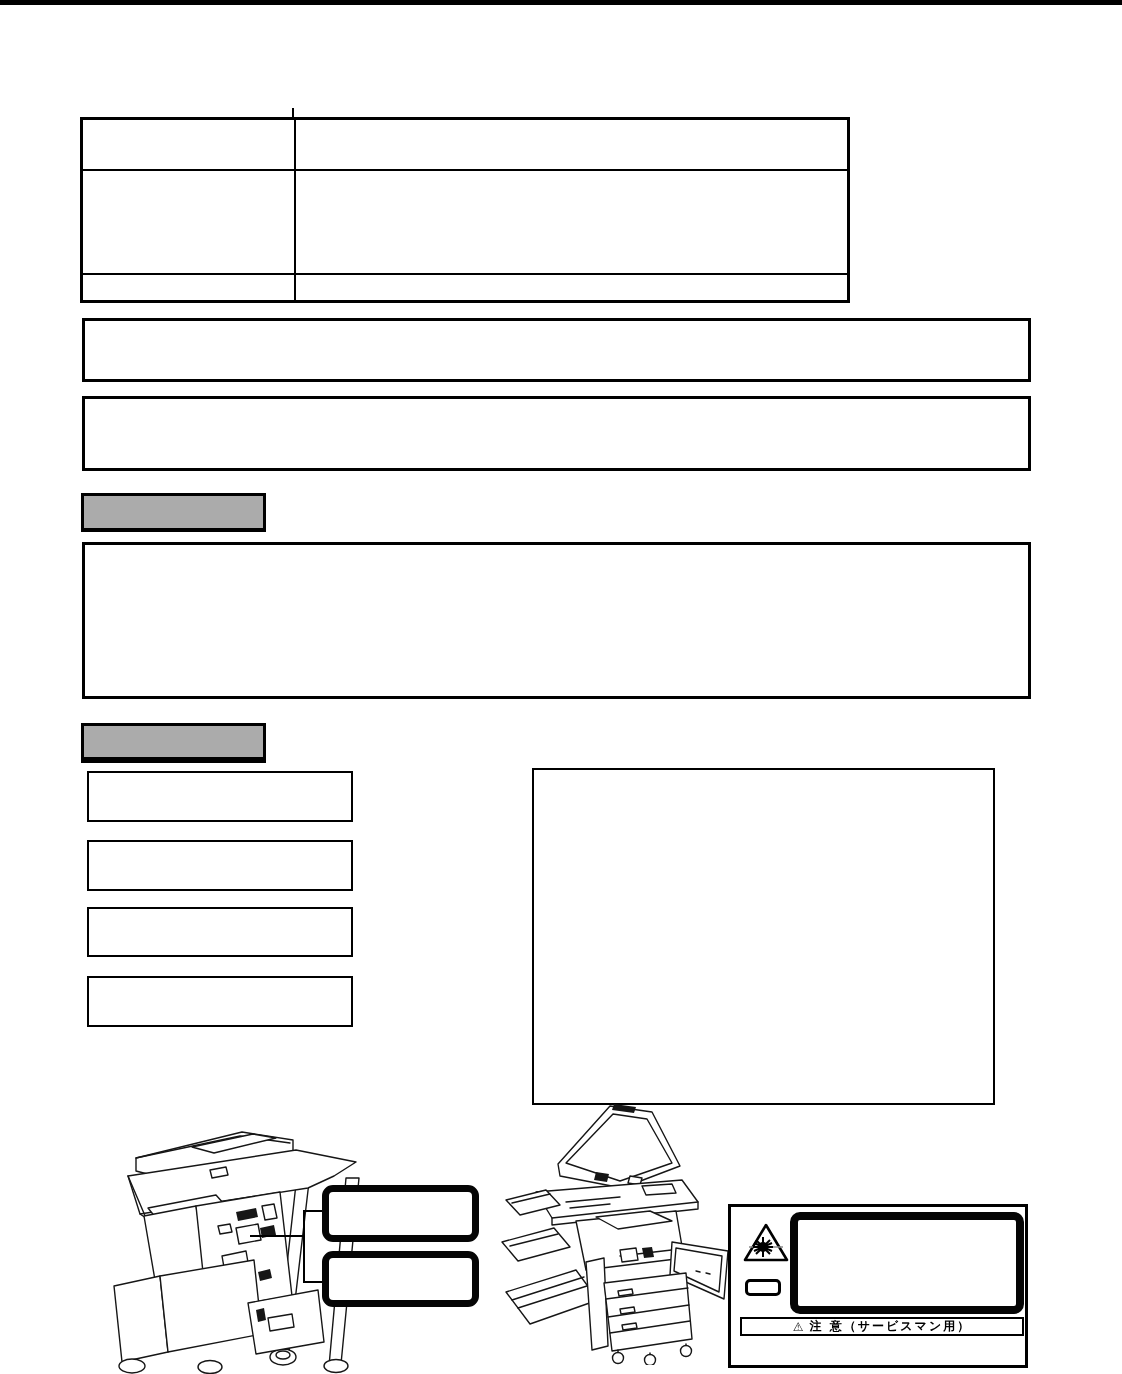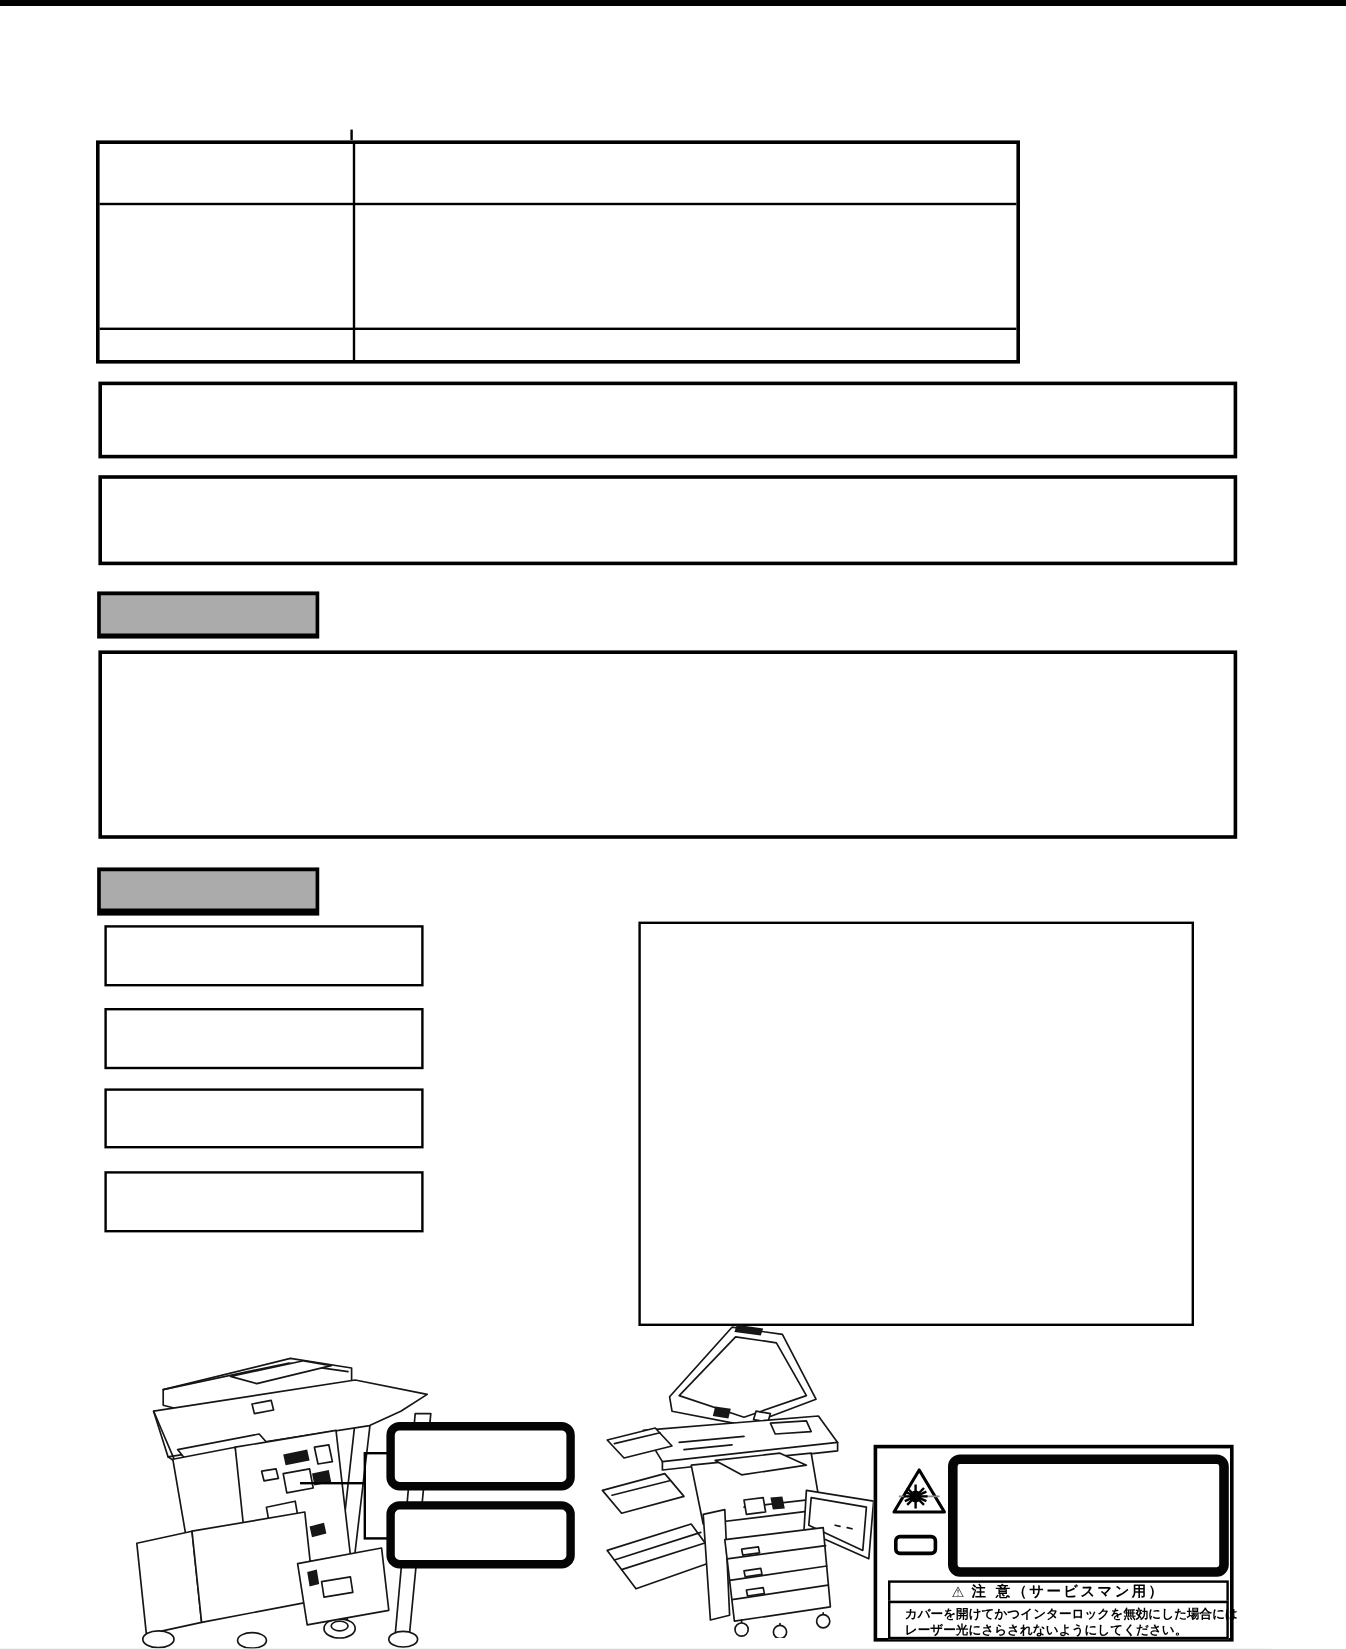--- a/index.html
+++ b/index.html
@@ -215,19 +215,15 @@
           <line x1="11" y1="28" x2="29" y2="20"></line>
       </g>
       <circle cx="20" cy="24" r="5" fill="#000"></circle>
     </svg>
     <div class="warn-inner blank-chip"></div>
     <div class="warn-inner laser-frame"></div>
     <div class="warn-inner caution-row">
       <span class="tri">⚠</span>
       <span>注 意（サービスマン用）</span>
     </div>
-    <div class="warn-inner warn-text">
-      <div>カバーを開けてかつインターロックを無効にした場合には</div>
-      <div>レーザー光にさらされないようにしてください。</div>
-    </div>
   </div>
 
 </div>
 
 </body></html>

